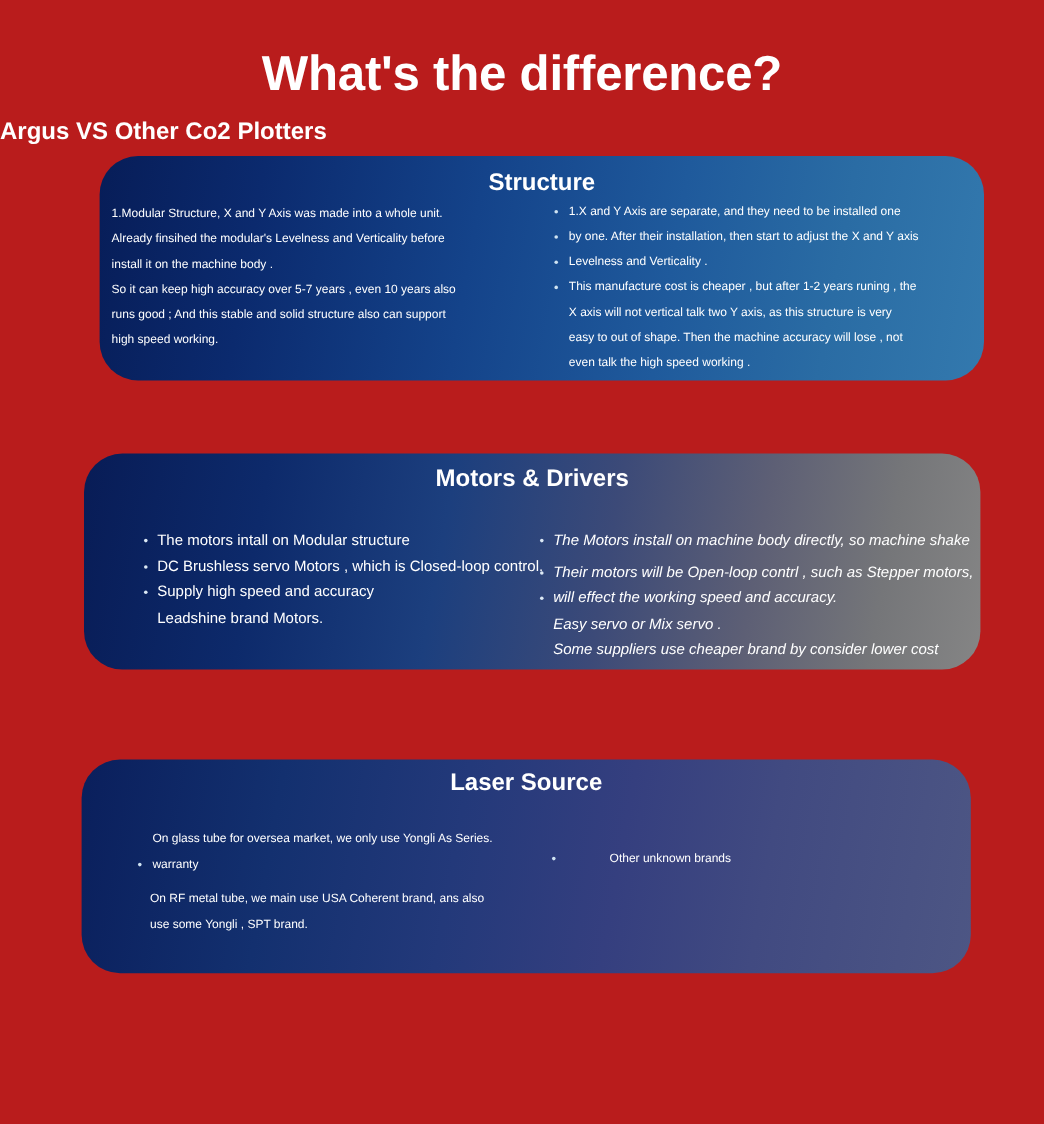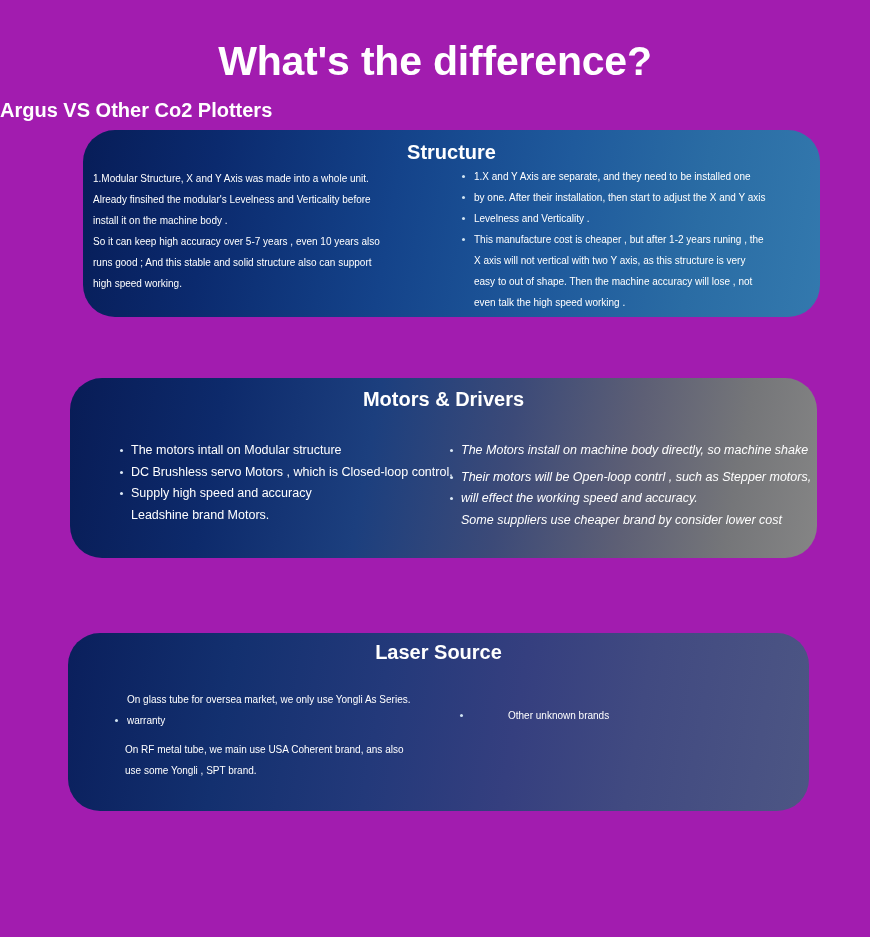--- a/index.html
+++ b/index.html
@@ -7,21 +7,21 @@
   html, body {
     width:870px; height:937px;
     background:#02202e;
     font-family:"Liberation Sans", sans-serif;
     overflow:hidden;
   }
 
   #page {
     position:relative;
     width:870px; height:937px;
-    background:#a21caf;
+    background:#b91c1c;
   }
 
   
   .title {
     position:absolute;
     left:0; top:38px; width:870px;
     text-align:center;
     color:#ffffff;
     font-size:41px;
     font-weight:bold;
@@ -139,41 +139,42 @@
 
     <div class="col" id="structure-right" style="left:377px; top:36px; width:355px;">
       <div class="bullet-dot" style="left:2px; top:9px;"></div>
       <div class="bullet-dot" style="left:2px; top:30px;"></div>
       <div class="bullet-dot" style="left:2px; top:51px;"></div>
       <div class="bullet-dot" style="left:2px; top:72px;"></div>
       <div class="line" style="padding-left:14px;">1.X and Y Axis are separate,  and they need to be installed one</div>
       <div class="line" style="padding-left:14px;">by one. After their installation, then start to adjust the X and Y axis</div>
       <div class="line" style="padding-left:14px;">Levelness and Verticality .</div>
       <div class="line" style="padding-left:14px;">This manufacture cost is cheaper , but after 1-2 years runing , the</div>
-      <div class="line" style="padding-left:14px;">X axis will not vertical with two Y axis, as this structure is very</div>
+      <div class="line" style="padding-left:14px;">X axis will not vertical talk two Y axis, as this structure is very</div>
       <div class="line" style="padding-left:14px;">easy to out of shape.  Then the machine accuracy will lose , not</div>
       <div class="line" style="padding-left:14px;">even talk the high speed working .</div>
     </div>
   </div>
 
   <div class="panel" id="panel-motors">
 
     <div class="panel-title">Motors &amp; Drivers</div>
 
     <div class="col" id="motors-left" style="left:48px; top:62px; width:340px;">
       <div class="li">The motors intall on Modular structure</div>
       <div class="li">DC Brushless servo Motors , which is Closed-loop control.</div>
       <div class="li">Supply high speed and accuracy</div>
       <div class="li nodot">Leadshine brand Motors.</div>
     </div>
 
     <div class="col" id="motors-right" style="left:378px; top:62px; width:360px;font-style:italic;">
       <div class="li">The Motors install on machine body directly, so machine shake</div>
       <div class="li" style="margin-top:5px;">Their motors will be Open-loop contrl , such as Stepper motors,</div>
       <div class="li">will effect the working speed and accuracy.</div>
+      <div class="li nodot">Easy servo or Mix  servo .</div>
       <div class="li nodot">Some suppliers use cheaper brand by consider lower cost</div>
     </div>
   </div>
 
   <div class="panel" id="panel-laser">
 
     <div class="panel-title">Laser Source</div>
 
     <div class="col" id="laser-left" style="left:45px; top:56px; width:370px;">
       <div class="bullet-dot" style="left:2px; top:30px;"></div>

